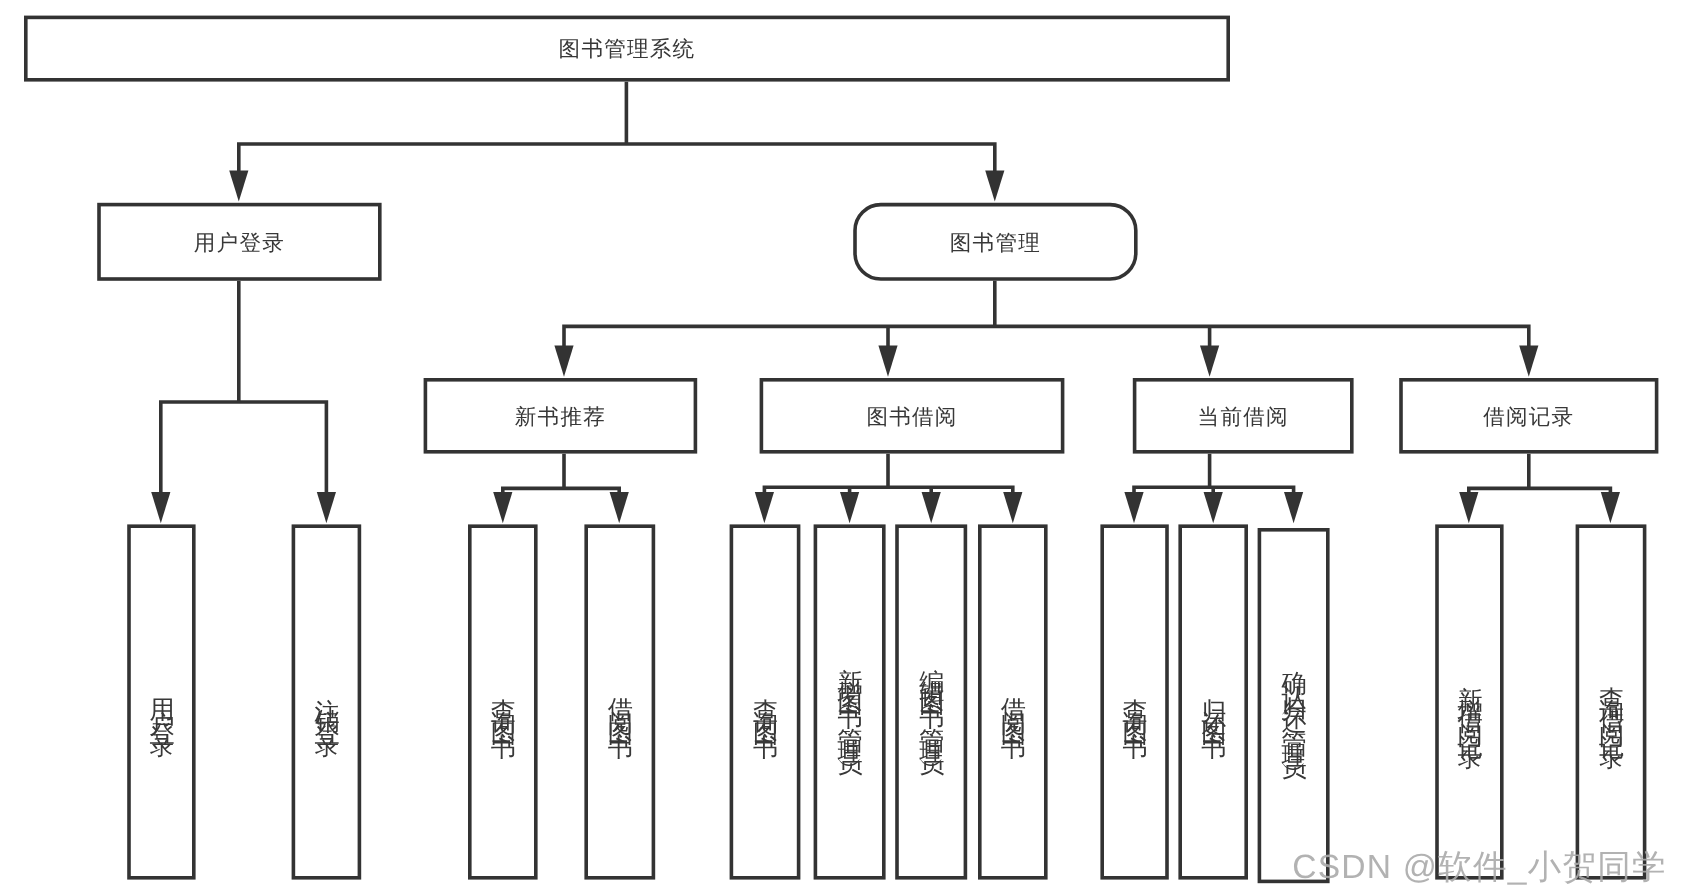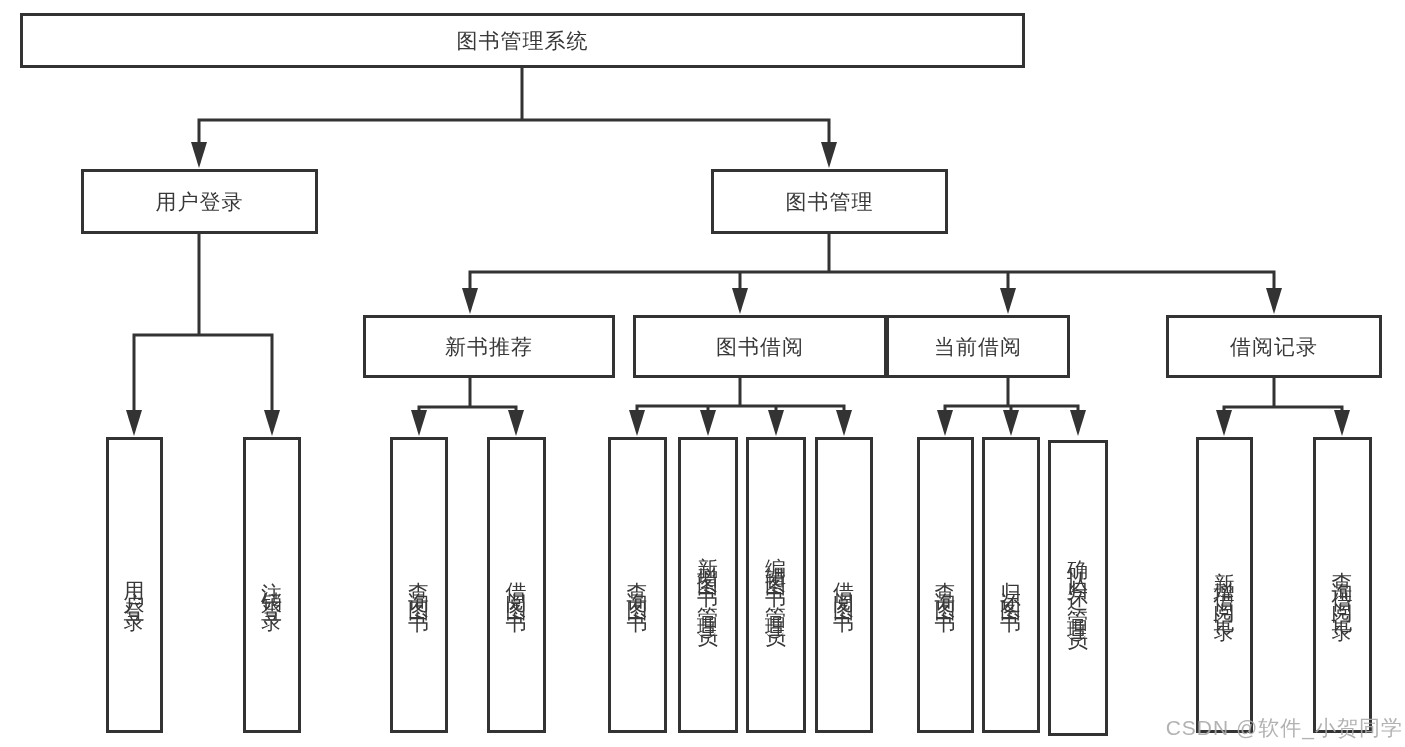--- a/index.html
+++ b/index.html
@@ -27,38 +27,38 @@
     position: absolute;
     box-sizing: border-box;
     background: #ffffff;
     border: 3px solid #333333;
     display: flex;
     align-items: center;
     justify-content: center;
     z-index: 2;
   }
   .hbox .label {
-    font-size: 21px;
+    font-size: 18px;
     letter-spacing: 1px;
     color: #383838;
     white-space: nowrap;
   }
   .vbox .label {
     writing-mode: vertical-rl;
     text-orientation: mixed;
     font-size: 21px;
     letter-spacing: 10px;
     color: #383838;
     line-height: 1;
   }
   .watermark {
     position: absolute;
-    right: 2px;
+    right: 16px;
     bottom: 5px;
-    font-size: 21px;
+    font-size: 28px;
     color: rgba(170, 170, 170, 0.9);
     letter-spacing: 1px;
     z-index: 3;
     white-space: nowrap;
   }
   .wire {
     stroke: #333333;
     stroke-width: 3;
     fill: none;
   }
@@ -122,31 +122,31 @@
     </g>
   </svg>
 
   <div class="node hbox" style="left:20px; top:13px; width:1005px; height:55px;">
     <span class="label">图书管理系统</span>
   </div>
 
   <div class="node hbox" style="left:81px; top:169px; width:237px; height:65px;">
     <span class="label">用户登录</span>
   </div>
-  <div class="node hbox" style="left:711px; top:169px; width:237px; height:65px;">
+  <div class="node hbox" style="left:711px; top:169px; width:237px; height:65px;border-radius:23px;">
     <span class="label">图书管理</span>
   </div>
 
-  <div class="node hbox" style="left:363px; top:315px; width:252px; height:63px;">
+  <div class="node hbox" style="left:353px; top:315px; width:228px; height:63px;">
     <span class="label">新书推荐</span>
   </div>
   <div class="node hbox" style="left:633px; top:315px; width:254px; height:63px;">
     <span class="label">图书借阅</span>
   </div>
-  <div class="node hbox" style="left:886px; top:315px; width:184px; height:63px;">
+  <div class="node hbox" style="left:944px; top:315px; width:184px; height:63px;">
     <span class="label">当前借阅</span>
   </div>
   <div class="node hbox" style="left:1166px; top:315px; width:216px; height:63px;font-family:Liberation Mono, monospace;">
     <span class="label">借阅记录</span>
   </div>
 
   <div class="node vbox" style="left:106px; top:437px; width:57px; height:296px;">
     <span class="label">用户登录</span>
   </div>
   <div class="node vbox" style="left:243px; top:437px; width:58px; height:296px;">

